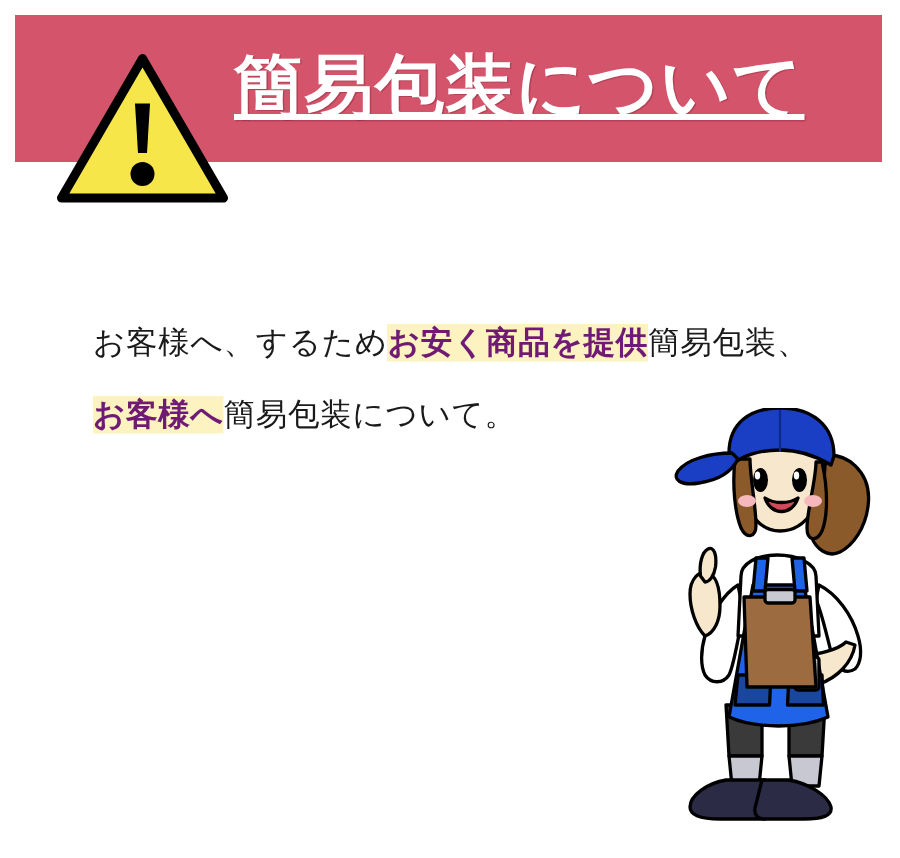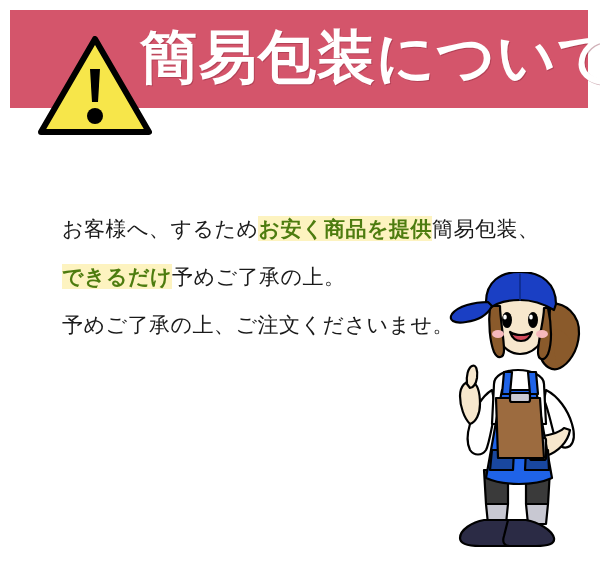--- a/index.html
+++ b/index.html
@@ -29,31 +29,32 @@
     position: absolute;
     left: 10px;
     top: 10px;
     width: 578px;
     height: 98px;
     background: #d4556b;
   }
 
   #header-title {
     position: absolute;
-    left: 140px;
+    left: 156px;
     top: 22px;
     width: 430px;
     height: 70px;
     color: #ffffff;
-    font-size: 58px;
+    font-size: 46px;
     font-weight: bold;
     line-height: 70px;
     letter-spacing: 1px;
     white-space: nowrap;
     text-shadow: 1px 1px 0 rgba(120,30,50,.35);
+    text-decoration: underline;
   }
 
   
   #warning-icon {
     position: absolute;
     left: 38px;
     top: 36px;
     width: 114px;
     height: 100px;
   }
@@ -67,21 +68,21 @@
   }
   .text-line {
     font-size: 21px;
     line-height: 48px;
     height: 48px;
     color: #1a1a1a;
     white-space: nowrap;
     letter-spacing: 0.5px;
   }
   .hl {
-    color: #4d7c0f;
+    color: #701a75;
     font-weight: bold;
     background: #fdf3c0;
     padding: 1px 0;
   }
 
   
   #character-illustration {
     position: absolute;
     left: 434px;
     top: 272px;
@@ -106,26 +107,23 @@
     </svg>
   </div>
 
   <div id="body-text">
 
     <div class="text-line">
       <span>お客様へ、するため</span><span class="hl">お安く商品を提供</span><span>簡易包装、</span>
     </div>
 
     <div class="text-line">
-      <span class="hl">できるだけ</span><span>予めご了承の上。</span>
+      <span class="hl">お客様へ</span><span>簡易包装について。</span>
     </div>
 
-    <div class="text-line">
-      <span>予めご了承の上、ご注文くださいませ。</span>
-    </div>
 
   </div>
 
   <div id="character-illustration">
     <svg width="170" height="292" viewBox="0 0 170 292" xmlns="http://www.w3.org/2000/svg">
       <g stroke="#000000" stroke-width="2.2" stroke-linejoin="round" stroke-linecap="round">
 
         <path d="M112 32 C132 28 146 44 145 62 C144 80 134 92 126 96
                  C118 100 110 94 107 86 C104 76 104 48 112 32 Z" fill="#8a5a2b"></path>
         <path d="M118 58 C130 56 138 66 137 78 C136 88 128 94 122 93" fill="#8a5a2b" stroke="none"></path>

